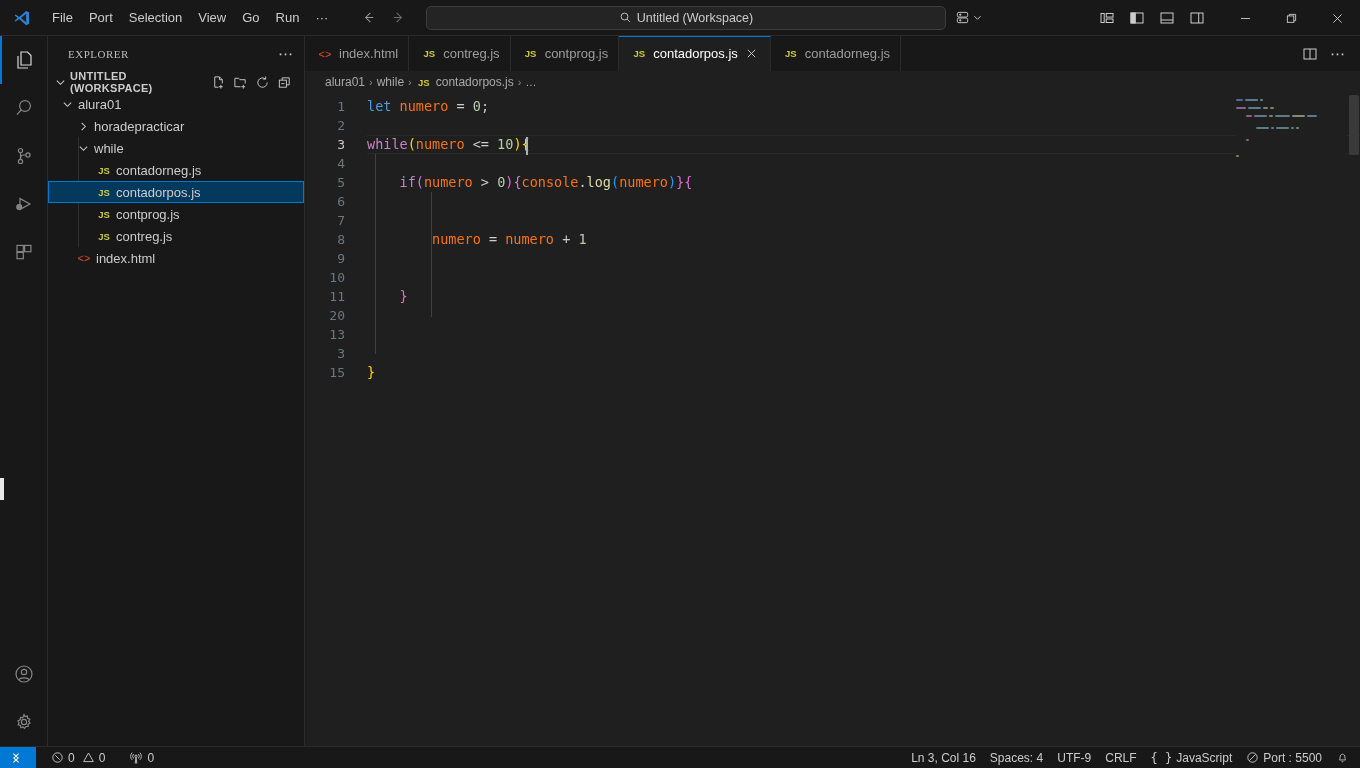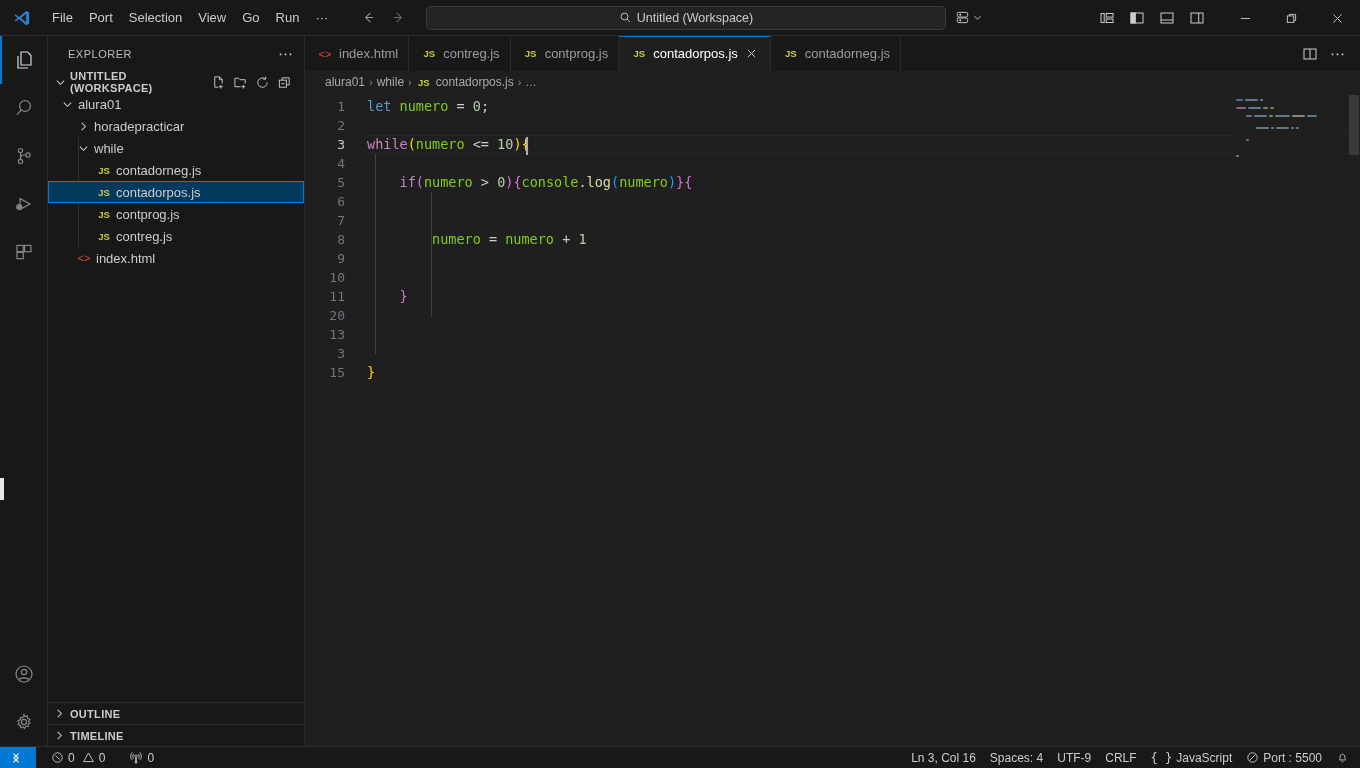--- a/index.html
+++ b/index.html
@@ -63,21 +63,21 @@
 
   
   .sidebar {
     width: 257px; background: #181818; flex: 0 0 257px; display: flex; flex-direction: column;
     border-right: 1px solid #2b2b2b; position: relative;
   }
   .sb-header {
     height: 35px; display: flex; align-items: center; justify-content: space-between;
     padding: 0 10px 0 20px; flex: 0 0 35px;
   }
-  .sb-title { font-size: 11px; letter-spacing: .5px; color: #bbbbbb; text-transform: uppercase; }
+  .sb-title { font-size: 11px; letter-spacing: .5px; color: #bbbbbb; text-transform: uppercase; font-family: Liberation Serif, serif; }
   .sb-more { color: #cccccc; font-size: 15px; line-height: 8px; letter-spacing: 1px; }
   .ws-row {
     height: 22px; display: flex; align-items: center; padding: 0 8px 0 4px; gap: 2px;
   }
   .ws-chev { width: 16px; display: flex; align-items: center; justify-content: center; color: #cccccc; }
   .ws-name { font-size: 11px; font-weight: bold; color: #cccccc; letter-spacing: .3px; flex: 1; }
   .ws-actions { display: flex; align-items: center; gap: 7px; padding-right: 4px; }
   .tree { flex: 1; overflow: hidden; padding-top: 0px; position: relative; }
   .trow {
     height: 22px; display: flex; align-items: center; gap: 4px; font-size: 13px;
@@ -127,21 +127,21 @@
   }
   .lnum.current { color: #cccccc; }
   .codelines { flex: 1; padding-top: 4px; position: relative; min-width: 0; }
   .cline {
     height: 19px; line-height: 19px; font-family: "DejaVu Sans Mono", monospace;
     font-size: 13.5px; white-space: pre; color: #cccccc; position: relative;
   }
   .cline.current { border-top: 1px solid #282828; border-bottom: 1px solid #282828; height: 19px; line-height: 17px;}
   .kw-ctrl { color: #c586c0; }
   .kw-decl { color: #569cd6; }
-  .var { color: #84cc16; text-align: right; }
+  .var { color: #f97316; text-align: right; }
   .num { color: #b5cea8; }
   .op  { color: #cccccc; }
   .fn  { color: #dcdcaa; }
   .br1 { color: #ffd700; }
   .br2 { color: #da70d6; }
   .br3 { color: #179fff; }
   .punc { color: #cccccc; }
   .ind-guide {
     position: absolute; width: 1px; background: #404040; left: 8px;
   }
@@ -454,38 +454,20 @@
         </div>
 
         <div class="trow" style="padding-left:28px;">
           <div class="fileicon">
               <span class="html-ico">&lt;&gt;</span>
             </div>
           <span>index.html</span>
         </div>
       </div>
 
-      <div class="sb-bottom">
-        <div class="panel-head">
-          <span class="chev">
-            <svg width="11" height="11" viewBox="0 0 12 12" fill="none" stroke="#cccccc" stroke-width="1.1">
-                <path d="M4 2 L8 6 L4 10"></path>
-              </svg>
-          </span>
-          <span>OUTLINE</span>
-        </div>
-        <div class="panel-head">
-          <span class="chev">
-            <svg width="11" height="11" viewBox="0 0 12 12" fill="none" stroke="#cccccc" stroke-width="1.1">
-                <path d="M4 2 L8 6 L4 10"></path>
-              </svg>
-          </span>
-          <span>TIMELINE</span>
-        </div>
-      </div>
     </div>
 
     <div class="editorgroup">
 
       <div class="tabsrow">
         <div class="tabs">
           <div class="tab">
             <span class="fileicon">
                 <span class="html-ico">&lt;&gt;</span>
               </span>

